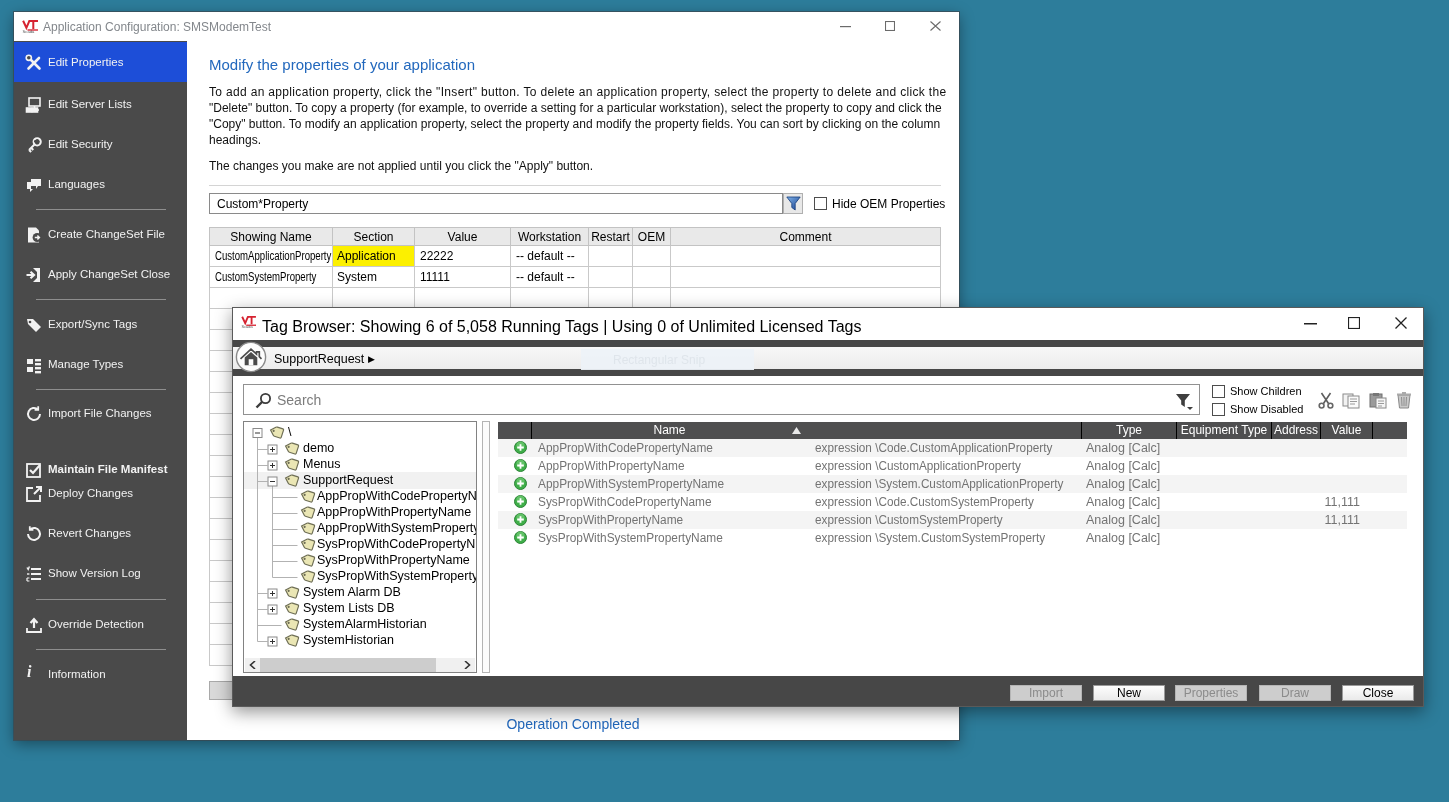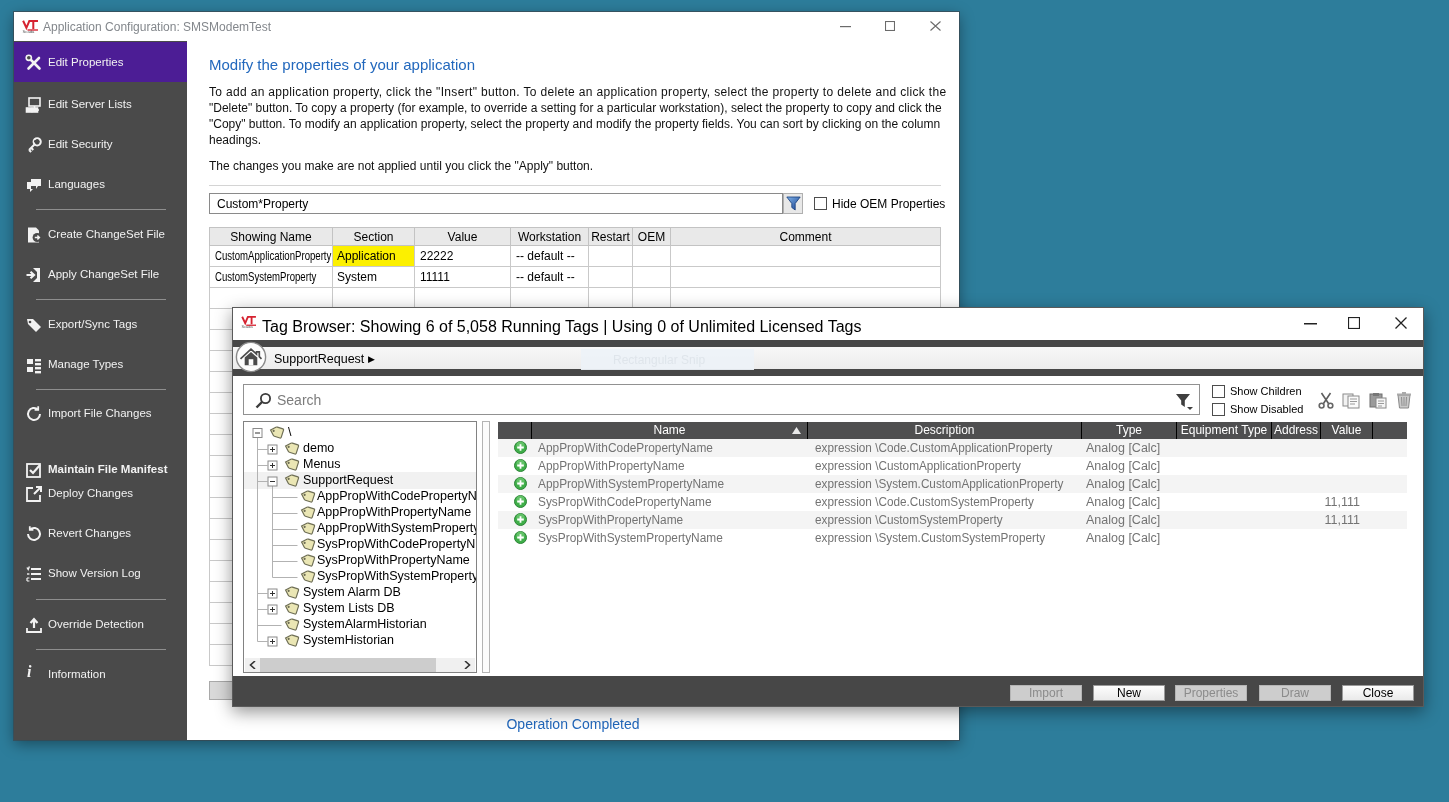--- a/index.html
+++ b/index.html
@@ -11,21 +11,21 @@
 #win1 { position:absolute; left:14px; top:12px; width:945px; height:728px; background:#fff;
   box-shadow:0 0 0 1px rgba(62,68,74,0.65), 0 4px 14px rgba(0,0,0,0.4); }
 #w1title { position:absolute; left:0; top:0; width:100%; height:28px; background:#fff; }
 #w1title .ttext { position:absolute; left:29px; top:8px; font-size:12px; color:#83878c; }
 .wc { position:absolute; }
 
 #sidebar { position:absolute; left:0; top:29px; width:173px; height:699px; background:#4a4a4a; }
 .sbitem { position:absolute; left:0; width:173px; height:40px; color:#f2f2f2; font-size:11.5px; }
 .sbitem .lbl { position:absolute; left:34px; top:14px; white-space:nowrap; }
 .sbitem svg { position:absolute; left:11px; top:12px; }
-.sbsel { background:#4c1d95; }
+.sbsel { background:#1d4ed8; }
 .sbsep { position:absolute; left:22px; width:130px; height:1px; background:#8e8e8e; }
 
 #w1content { position:absolute; left:173px; top:28px; width:772px; height:700px; background:#fff; }
 h1.head { position:absolute; left:22px; top:16px; font-size:15px; font-weight:normal; color:#2268bd; white-space:nowrap; }
 .para { position:absolute; left:22px; font-size:12px; color:#111; line-height:16px; }
 #sep1 { position:absolute; left:22px; top:145px; width:732px; height:1px; background:#d4d4d4; }
 #filterbox { position:absolute; left:22px; top:153px; width:574px; height:21px; border:1px solid #8a8a8a; background:#fff; }
 #filterbox span { position:absolute; left:7px; top:3px; font-size:12px; color:#000; }
 #funbtn { position:absolute; left:596px; top:153px; width:20px; height:21px; background:#e8e8e8; border:1px solid #b0b0b0; }
 #hidecb { position:absolute; left:627px; top:157px; width:13px; height:13px; border:1px solid #4d4d4d; background:#fff; }
@@ -143,21 +143,21 @@
           <circle cx="12.2" cy="11.5" r="4.6" fill="#4a4a4a"></circle>
           <path d="M9.8 11.5 h4.4 M12.4 9.5 l2 2 -2 2" stroke="#f2f2f2" stroke-width="1.5" fill="none"></path>
         </svg>
       <span class="lbl">Create ChangeSet File</span>
       </div>
     <div class="sbitem" style="top:213px;">
       <svg width="18" height="18" viewBox="0 0 18 18">
           <path d="M8 2 h7 V16 H8 l4 -4 -0 -6 z" fill="#f2f2f2"></path>
           <path d="M1.5 9 h7 M5.5 5.8 L9 9 l-3.5 3.2" stroke="#f2f2f2" stroke-width="2.2" fill="none"></path>
         </svg>
-      <span class="lbl">Apply ChangeSet File</span>
+      <span class="lbl">Apply ChangeSet Close</span>
       </div>
     <div class="sbsep" style="top:258px;"></div>
     <div class="sbitem" style="top:263px;">
       <svg width="18" height="18" viewBox="0 0 18 18">
           <path d="M2 3 l6 0 8 8 -5 5 -8 -8 z" fill="#f2f2f2"></path>
           <circle cx="5" cy="6" r="1.3" fill="#4a4a4a"></circle>
         </svg>
       <span class="lbl">Export/Sync Tags</span>
       </div>
     <div class="sbitem" style="top:303px;padding-left:24px;">
@@ -610,21 +610,20 @@
         </svg>
       <svg class="abs" style="left:218px;top:3px;" width="8" height="8">
           <path d="M2 0 L6.5 4 L2 8" fill="none" stroke="#333" stroke-width="1.6"></path>
         </svg>
     </div>
   </div>
   <div id="vsb"></div>
   <div id="ttbl">
     <div id="thead">
       <div class="hcell" style="left:33px;width:276px;">Name</div>
-      <div class="hcell" style="left:309px;width:274px;">Description</div>
       <div class="hcell" style="left:583px;width:95px;">Type</div>
       <div class="hcell" style="left:678px;width:95px;">Equipment Type</div>
       <div class="hcell" style="left:773px;width:49px;">Address</div>
       <div class="hcell" style="left:822px;width:52px;">Value</div>
       <div class="hcell" style="left:874px;width:34px;"></div>
       <svg class="abs" style="left:294px;top:5px;" width="9" height="7">
           <path d="M4.5 0 L9 7 H0 z" fill="#e8e8e8"></path>
         </svg>
     </div>
     <div class="trowdata stripe" style="top:17px;">

